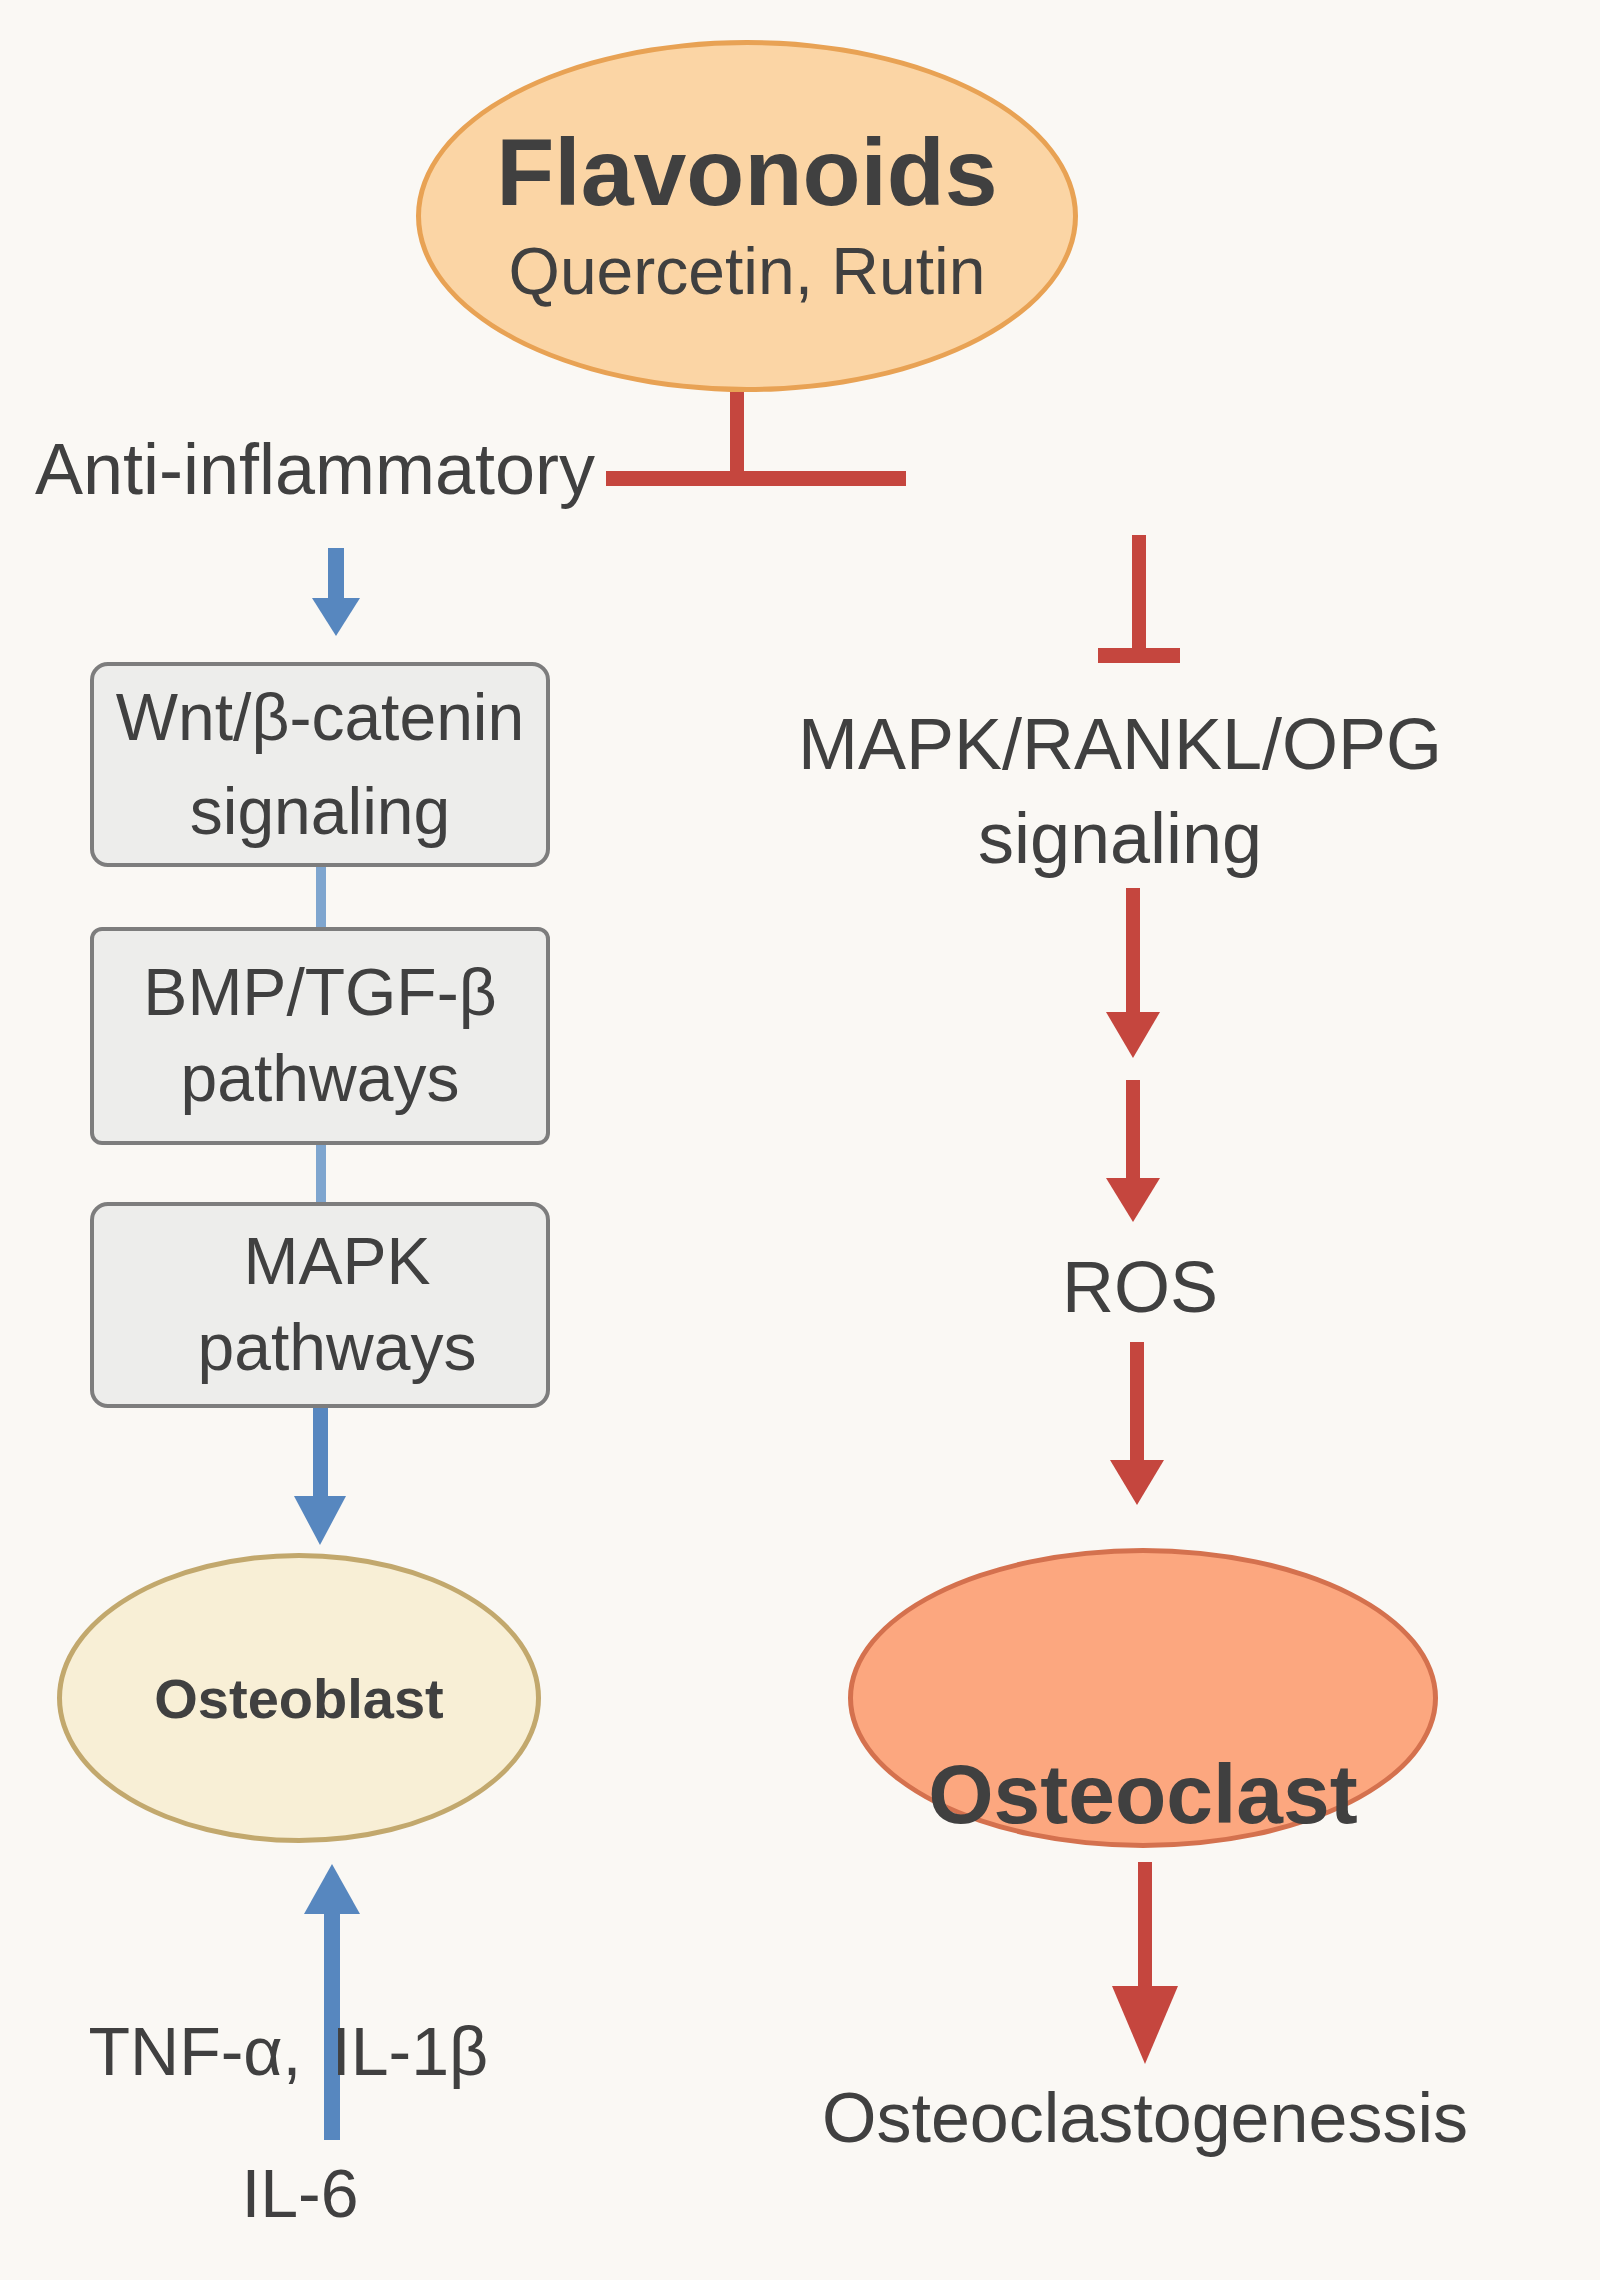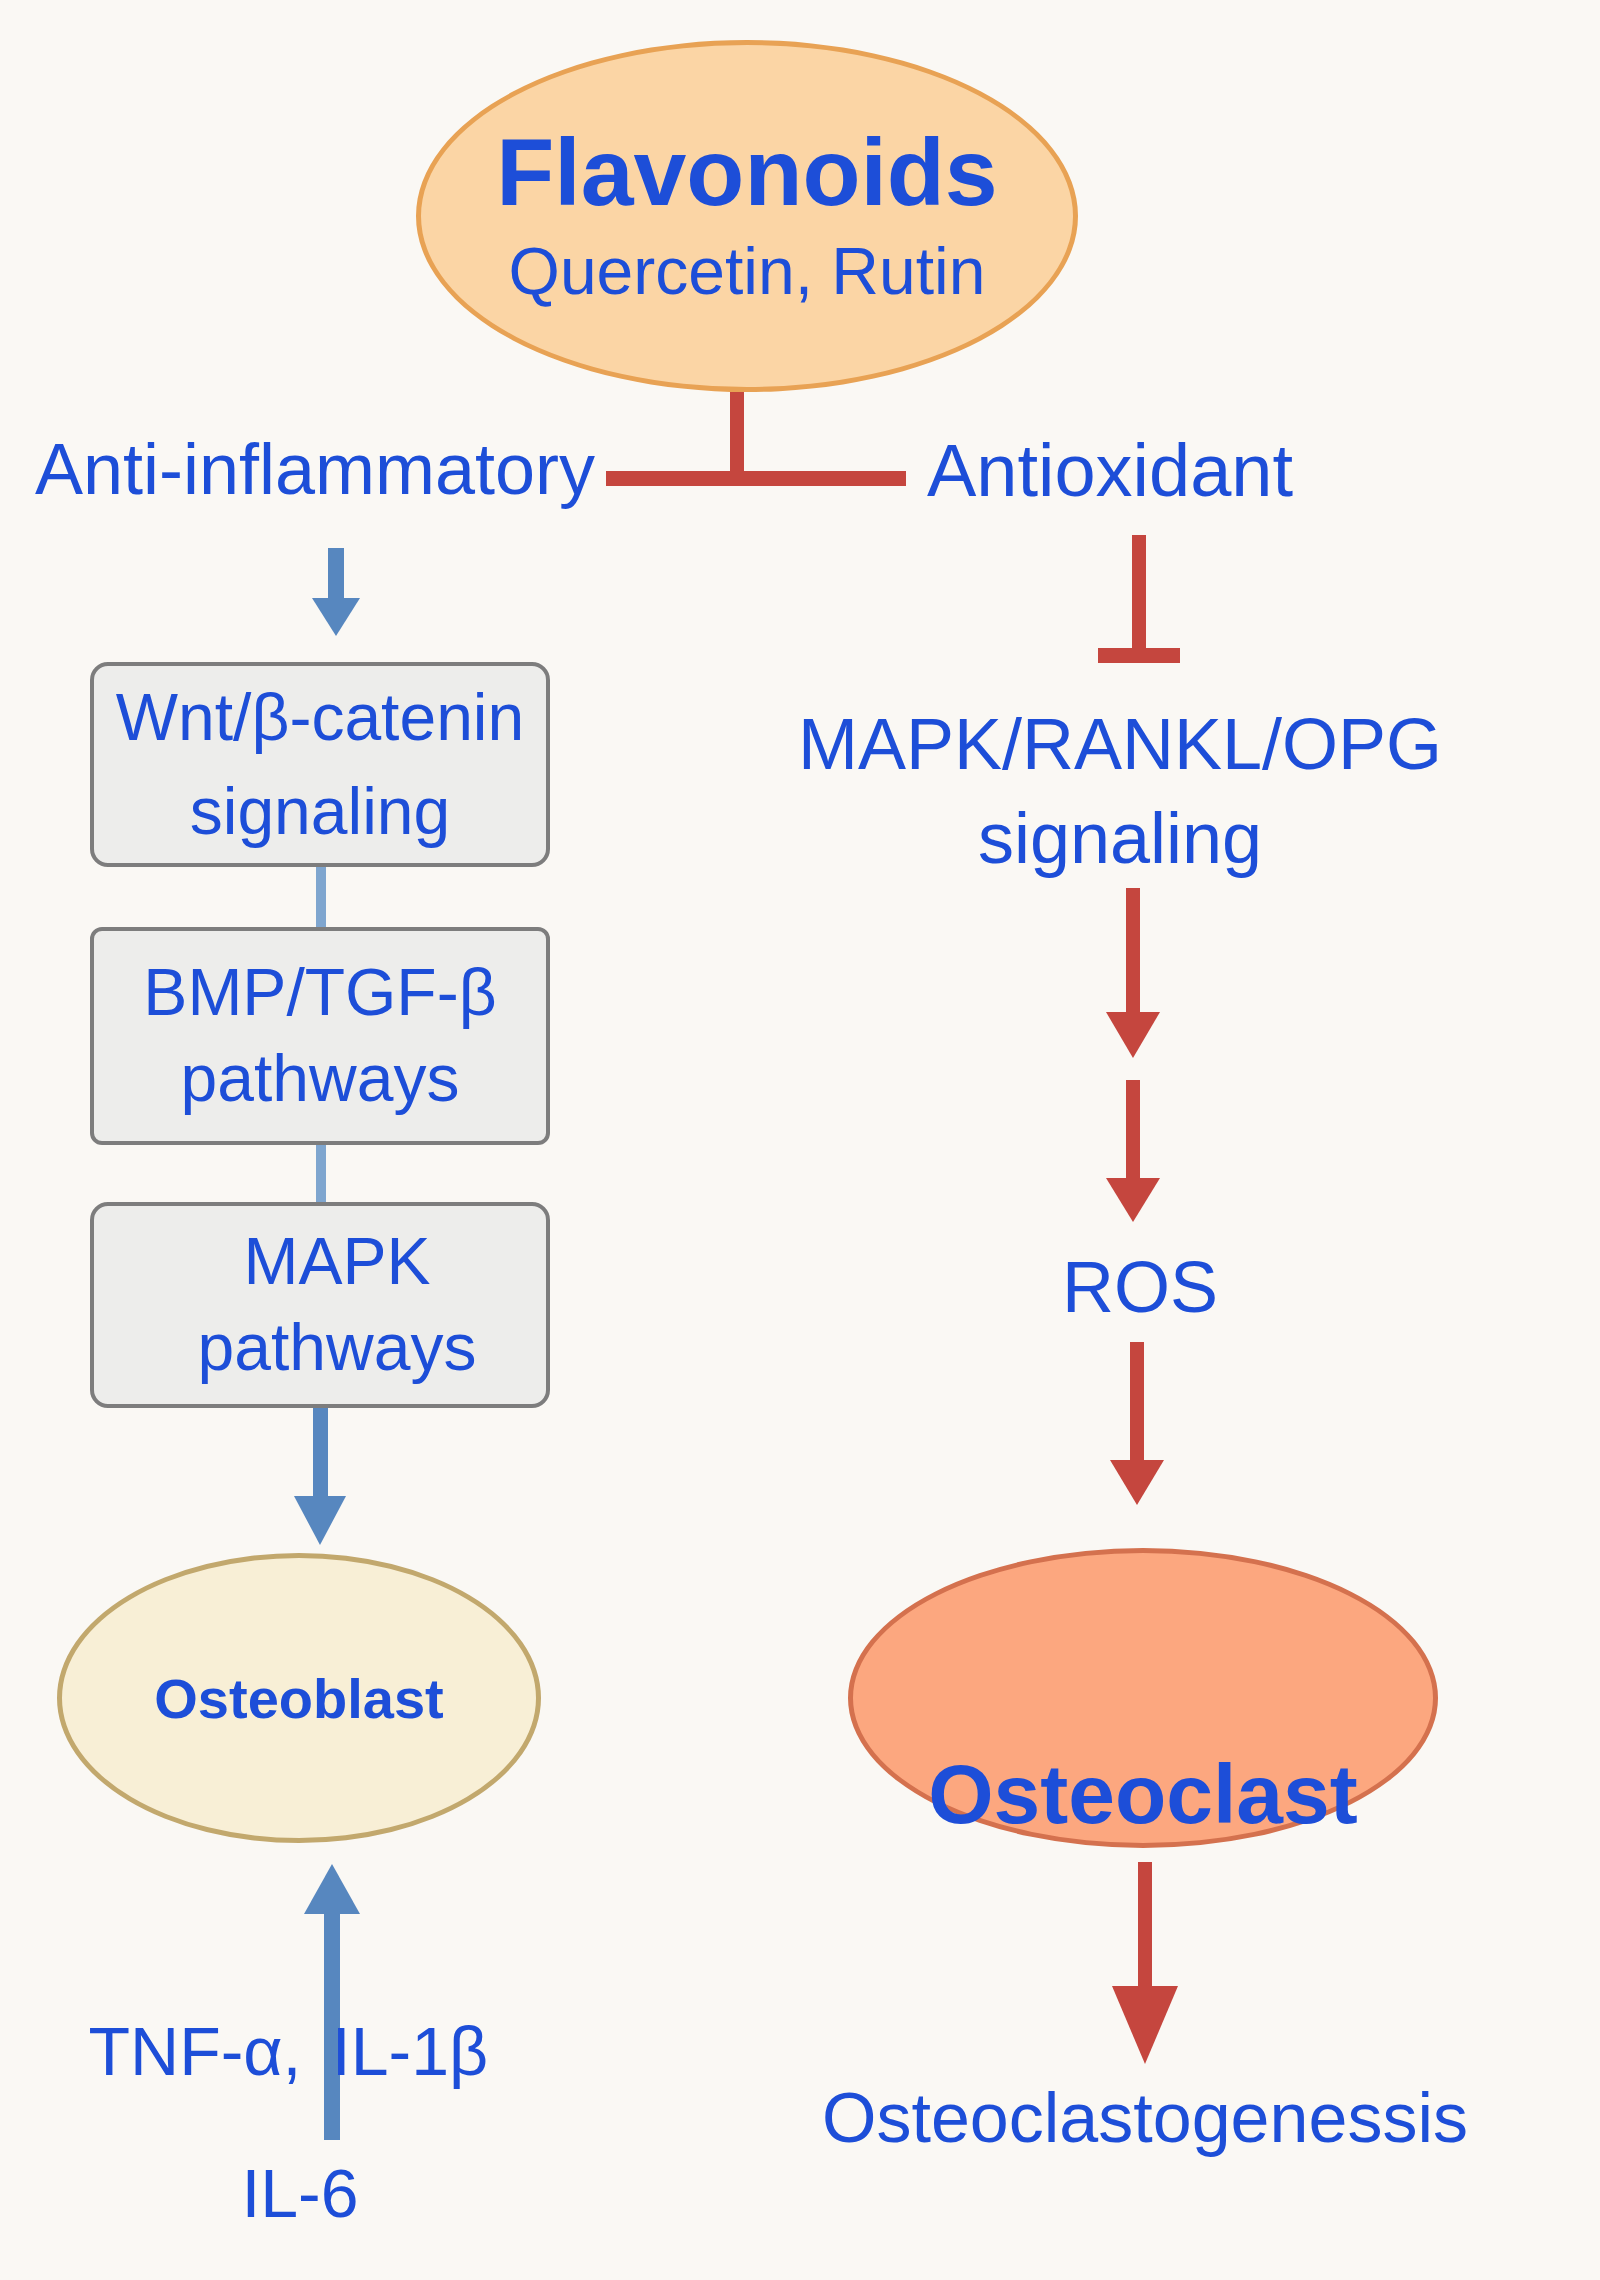--- a/index.html
+++ b/index.html
@@ -2,21 +2,21 @@
 <html><head>
 <meta charset="utf-8">
 <style>
   html, body { margin: 0; padding: 0; }
   .canvas {
     position: relative;
     width: 1600px;
     height: 2280px;
     background: #FAF8F4;
     font-family: "Liberation Sans", sans-serif;
-    color: #1d4ed8;
+    color: #404040;
     overflow: hidden;
   }
   .abs { position: absolute; }
   .connectors { position: absolute; left: 0; top: 0; width: 1600px; height: 2280px; }
 
   .ellipse {
     border-radius: 50%;
     display: flex;
     flex-direction: column;
     align-items: center;
@@ -129,21 +129,20 @@
       <polygon points="1112,1986 1178,1986 1145,2064" fill="#C5463E"></polygon>
     </g>
   </svg>
 
   <div class="abs ellipse flavonoids">
     <div class="title">Flavonoids</div>
     <div class="subtitle">Quercetin, Rutin</div>
   </div>
 
   <div class="abs label label-anti">Anti-inflammatory</div>
-  <div class="abs label label-antiox">Antioxidant</div>
 
   <div class="abs node-box box-wnt">
     <span>Wnt/β-catenin</span>
     <span>signaling</span>
   </div>
   <div class="abs node-box box-bmp">
     <span>BMP/TGF-β</span>
     <span>pathways</span>
   </div>
   <div class="abs node-box box-mapk">

